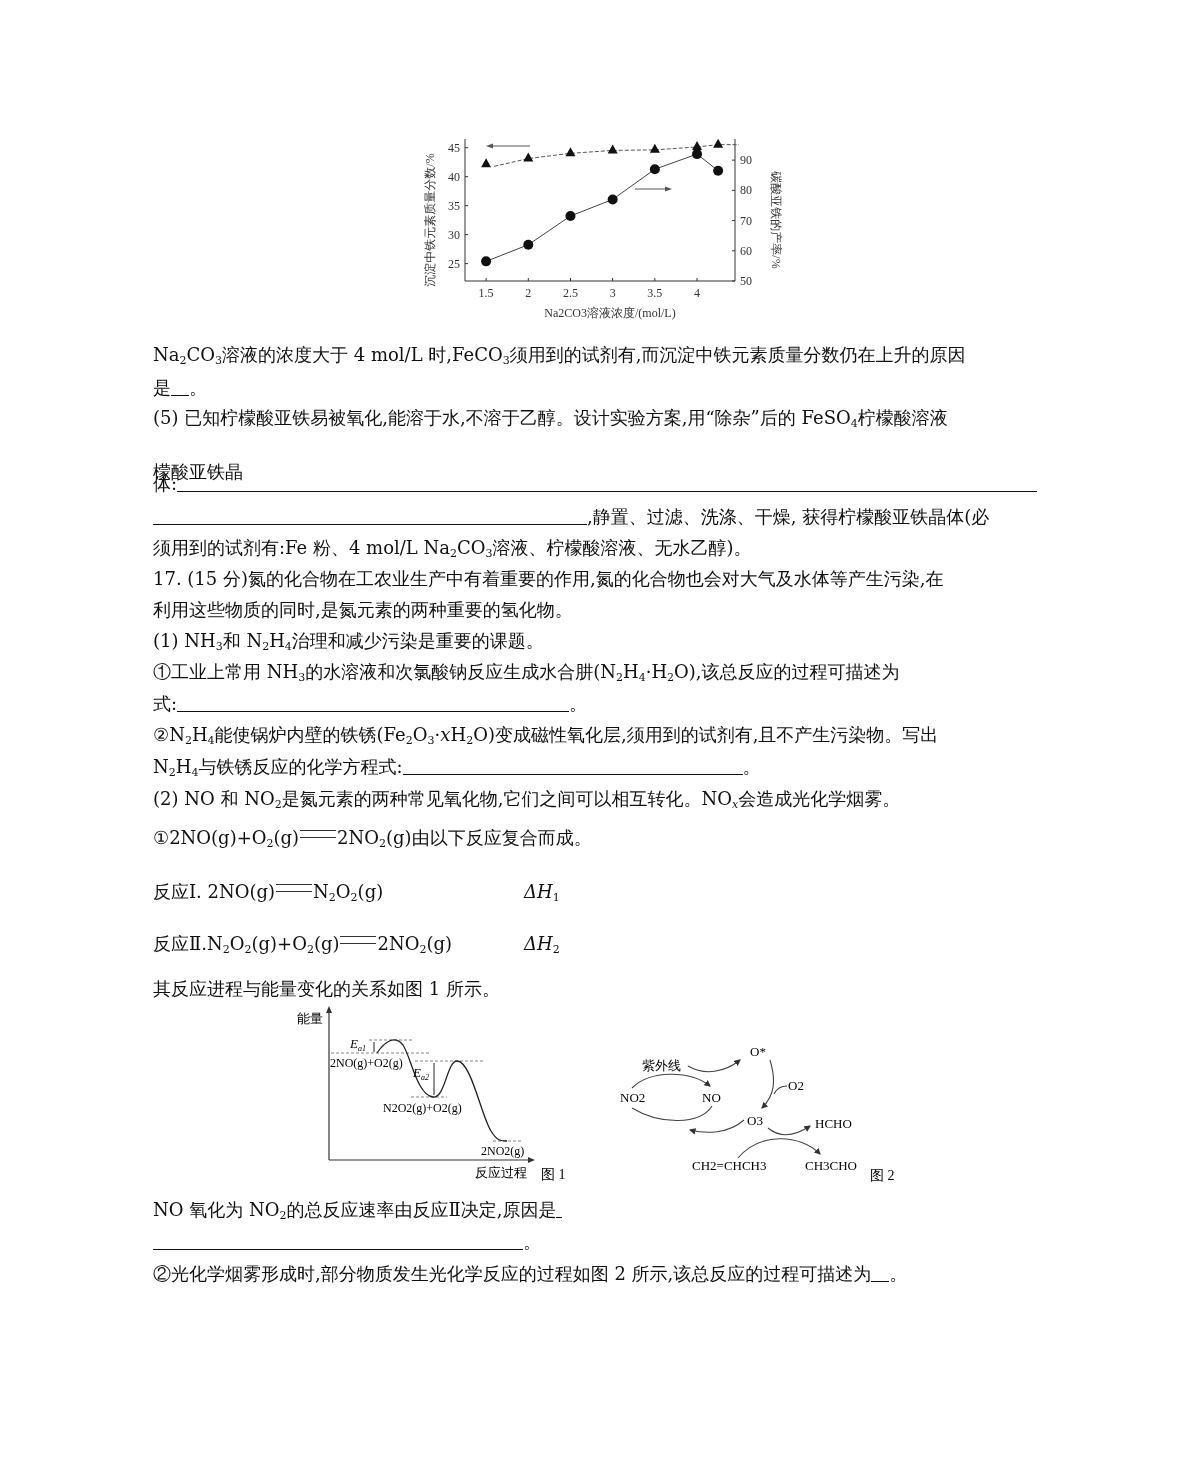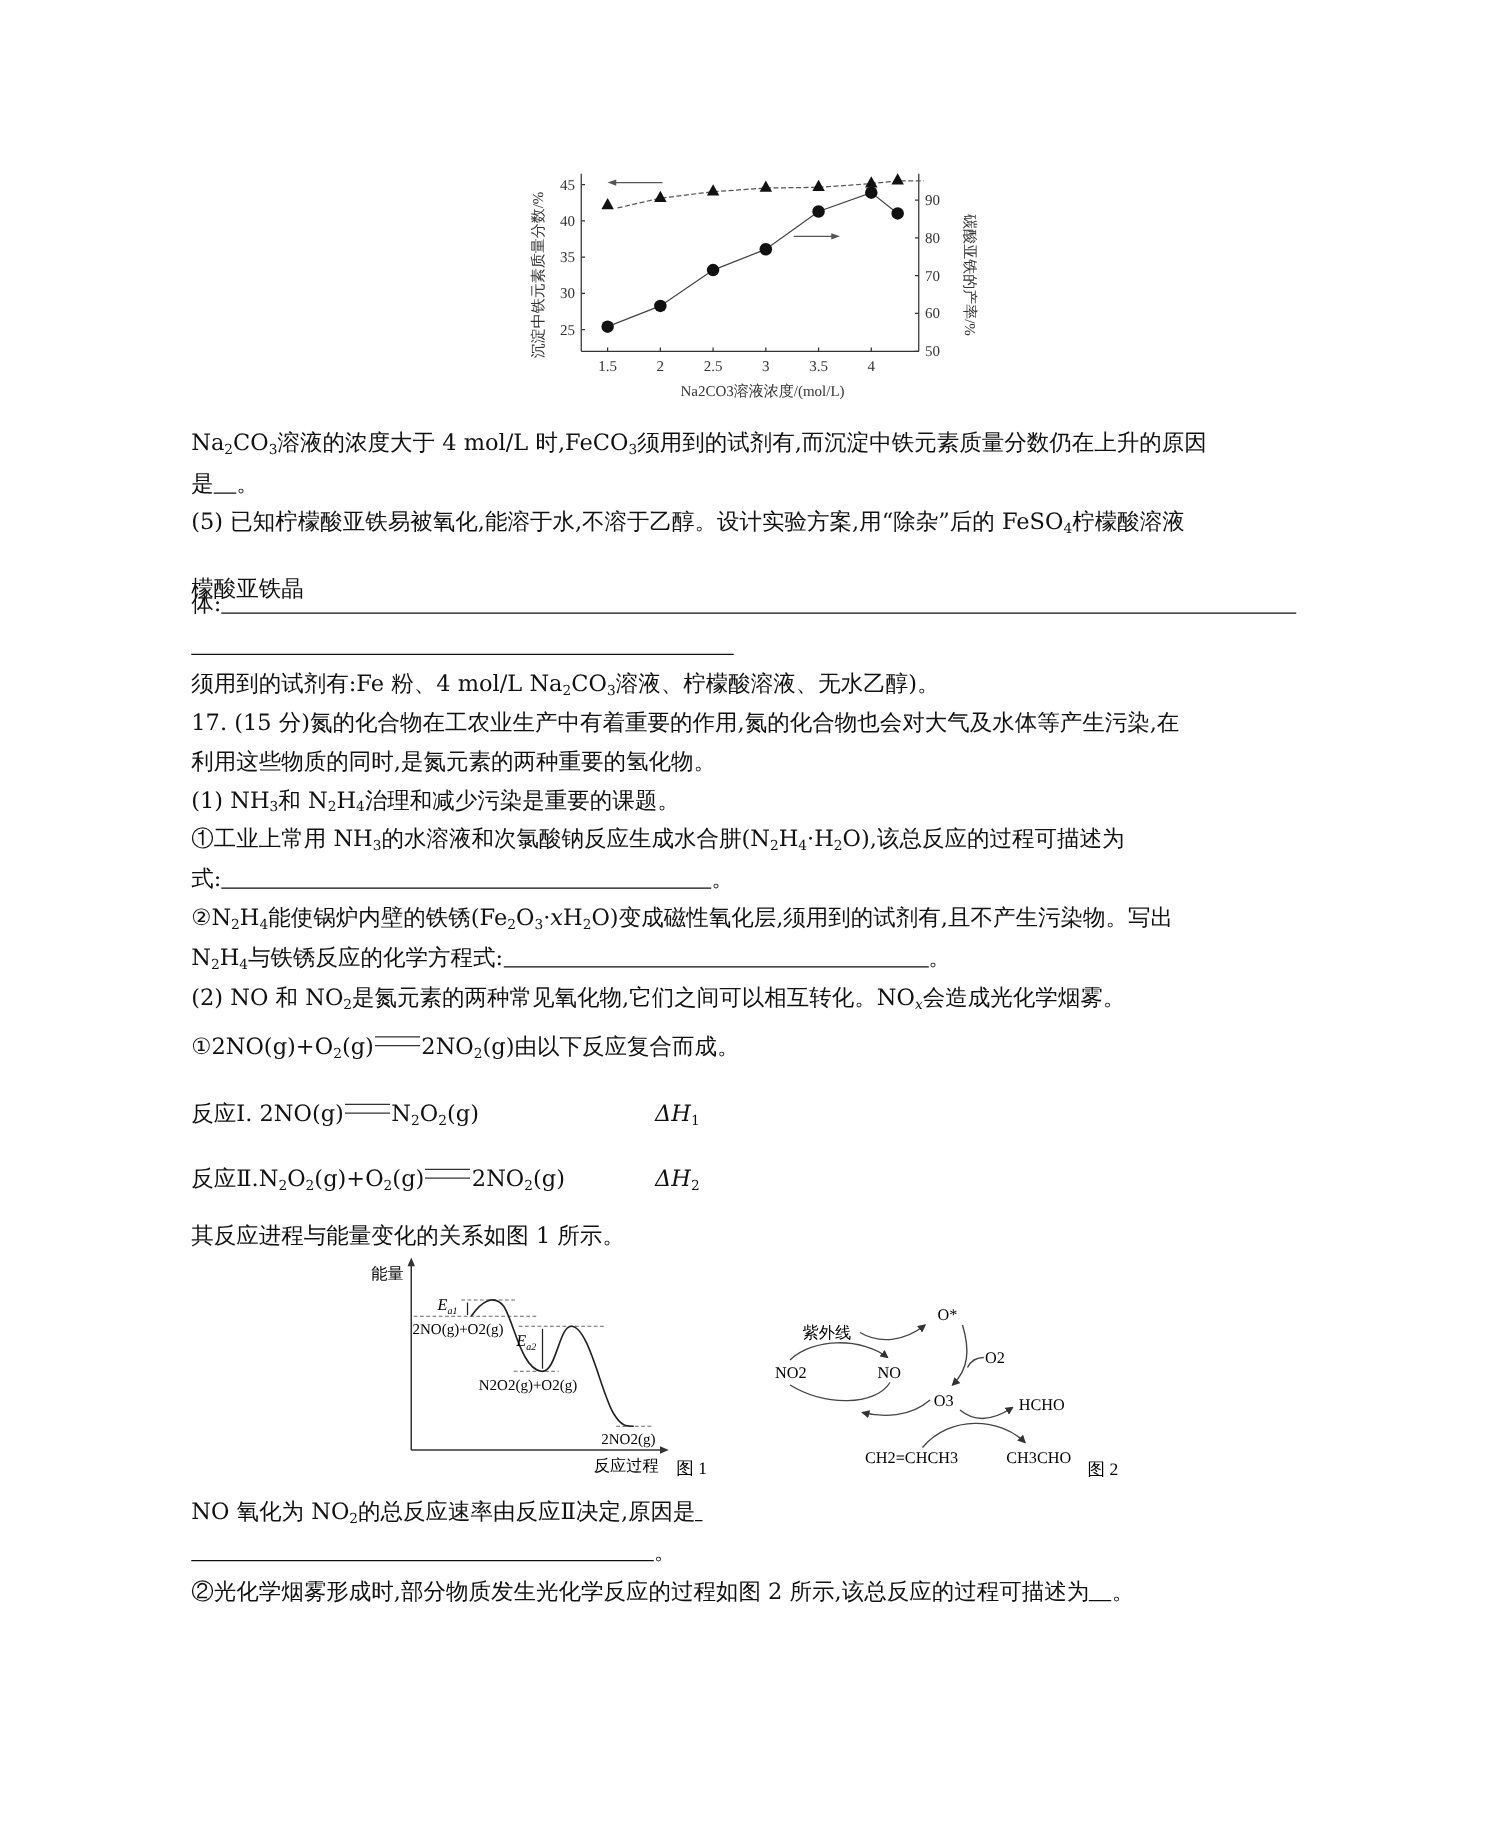--- a/index.html
+++ b/index.html
@@ -93,21 +93,21 @@
 <div class="line" style="top:406px">
   <span>(5) 已知柠檬酸亚铁易被氧化,能溶于水,不溶于乙醇。设计实验方案,用“除杂”后的 FeSO</span><sub>4</sub><span>柠檬酸溶液</span>
 </div>
 <div class="line" style="top:460px">
   <span>檬酸亚铁晶</span>
 </div>
 <div class="line" style="top:472px">
   <span>体:</span><span class="blank" style="width:860px"></span>
 </div>
 <div class="line" style="top:505px">
-  <span class="blank" style="width:434px"></span>
+  <span class="blank" style="width:434px"></span><span>,静置、过滤、洗涤、干燥, 获得柠檬酸亚铁晶体(必</span>
 </div>
 <div class="line" style="top:536px">
   <span>须用到的试剂有:Fe 粉、4 mol/L Na</span><sub>2</sub><span>CO</span><sub>3</sub><span>溶液、柠檬酸溶液、无水乙醇)。</span>
 </div>
 <div class="line" style="top:567px">
   <span>17. (15 分)氮的化合物在工农业生产中有着重要的作用,氮的化合物也会对大气及水体等产生污染,在</span>
 </div>
 <div class="line" style="top:598px">
   <span>利用这些物质的同时,是氮元素的两种重要的氢化物。</span>
 </div>

